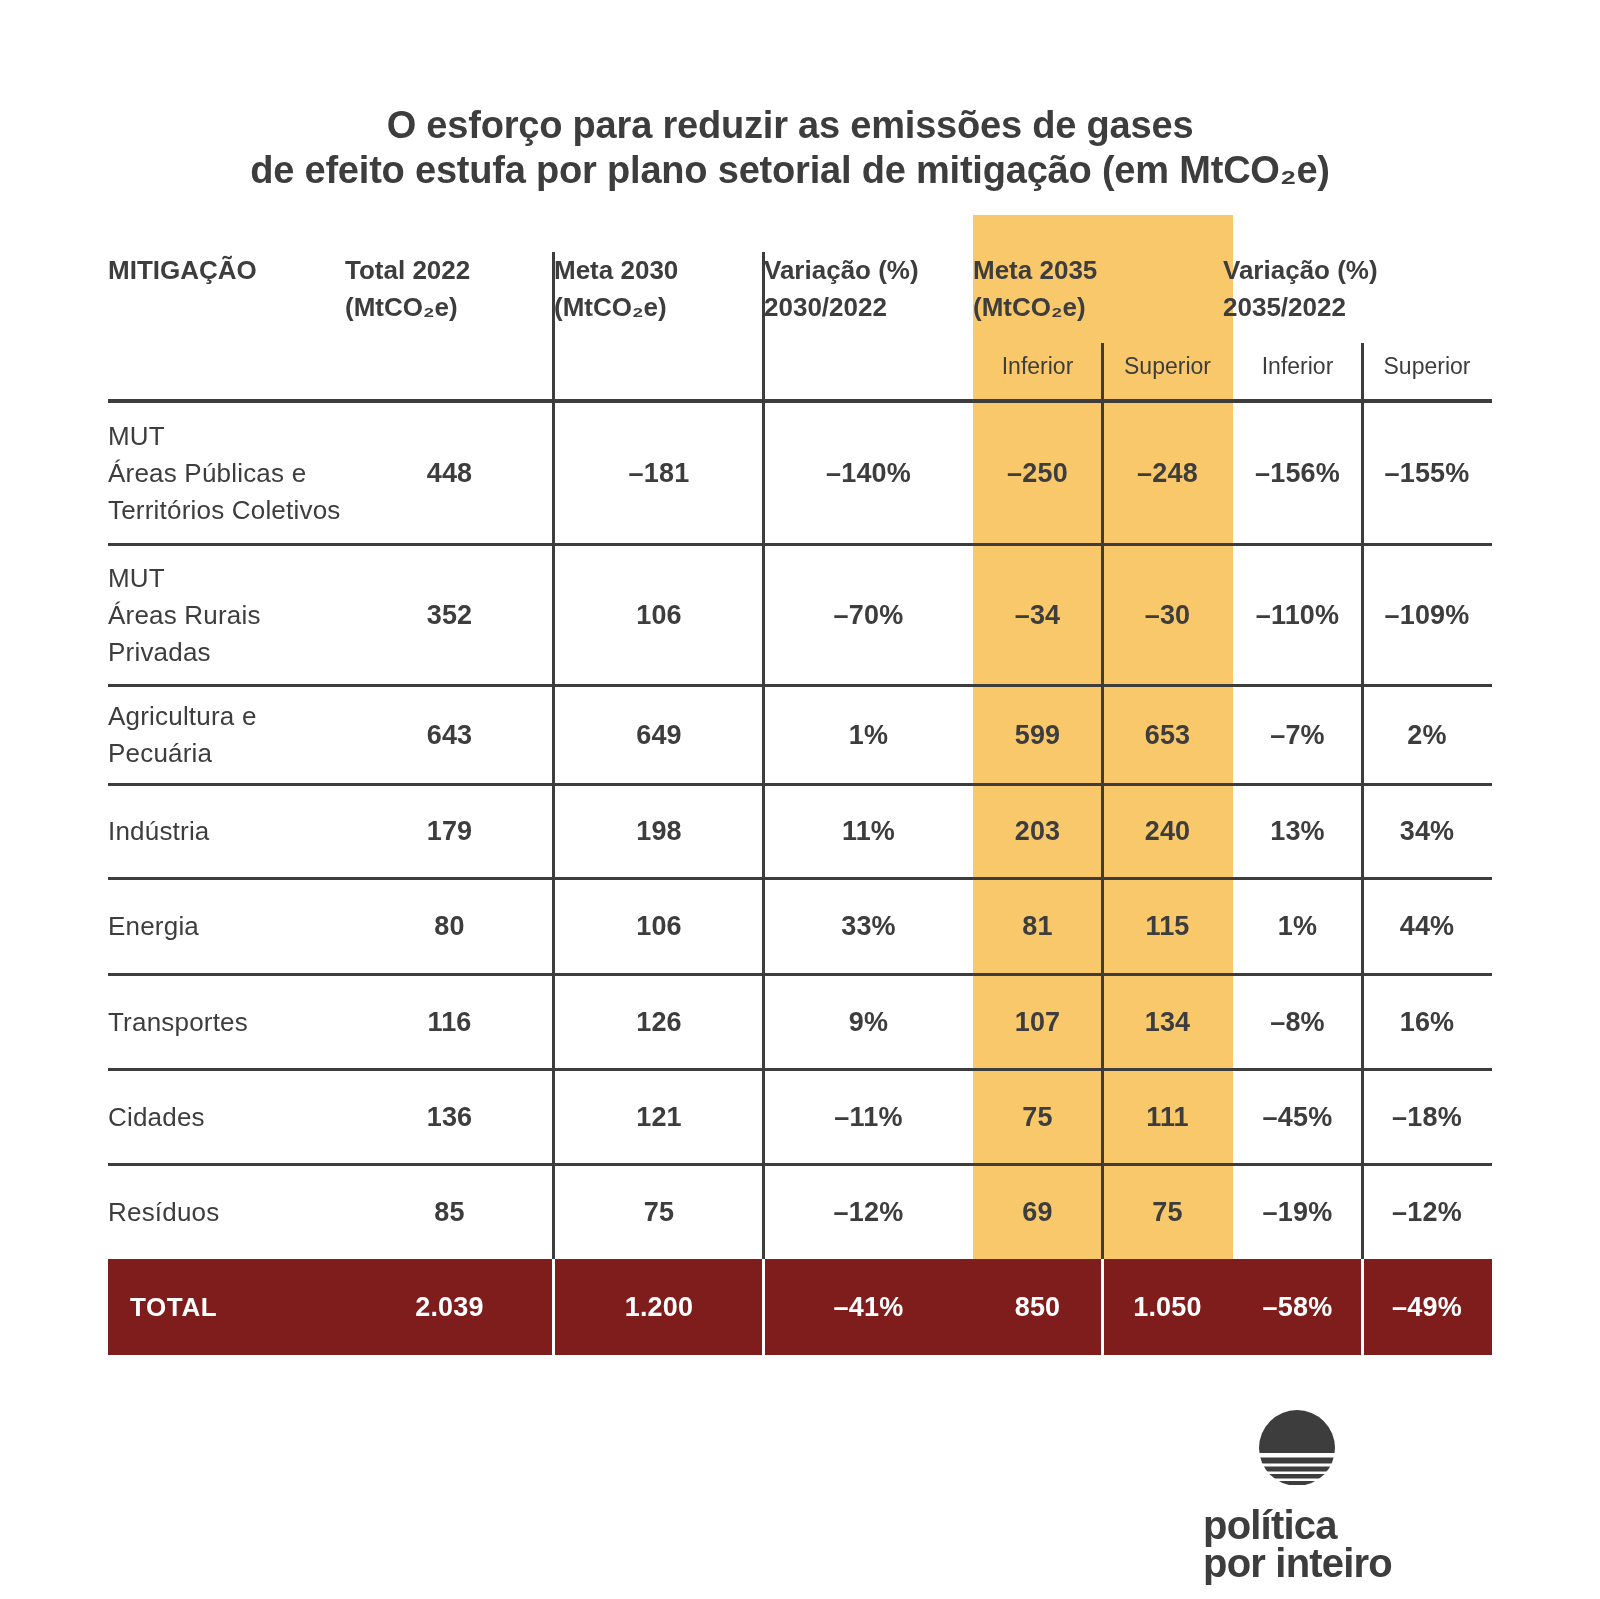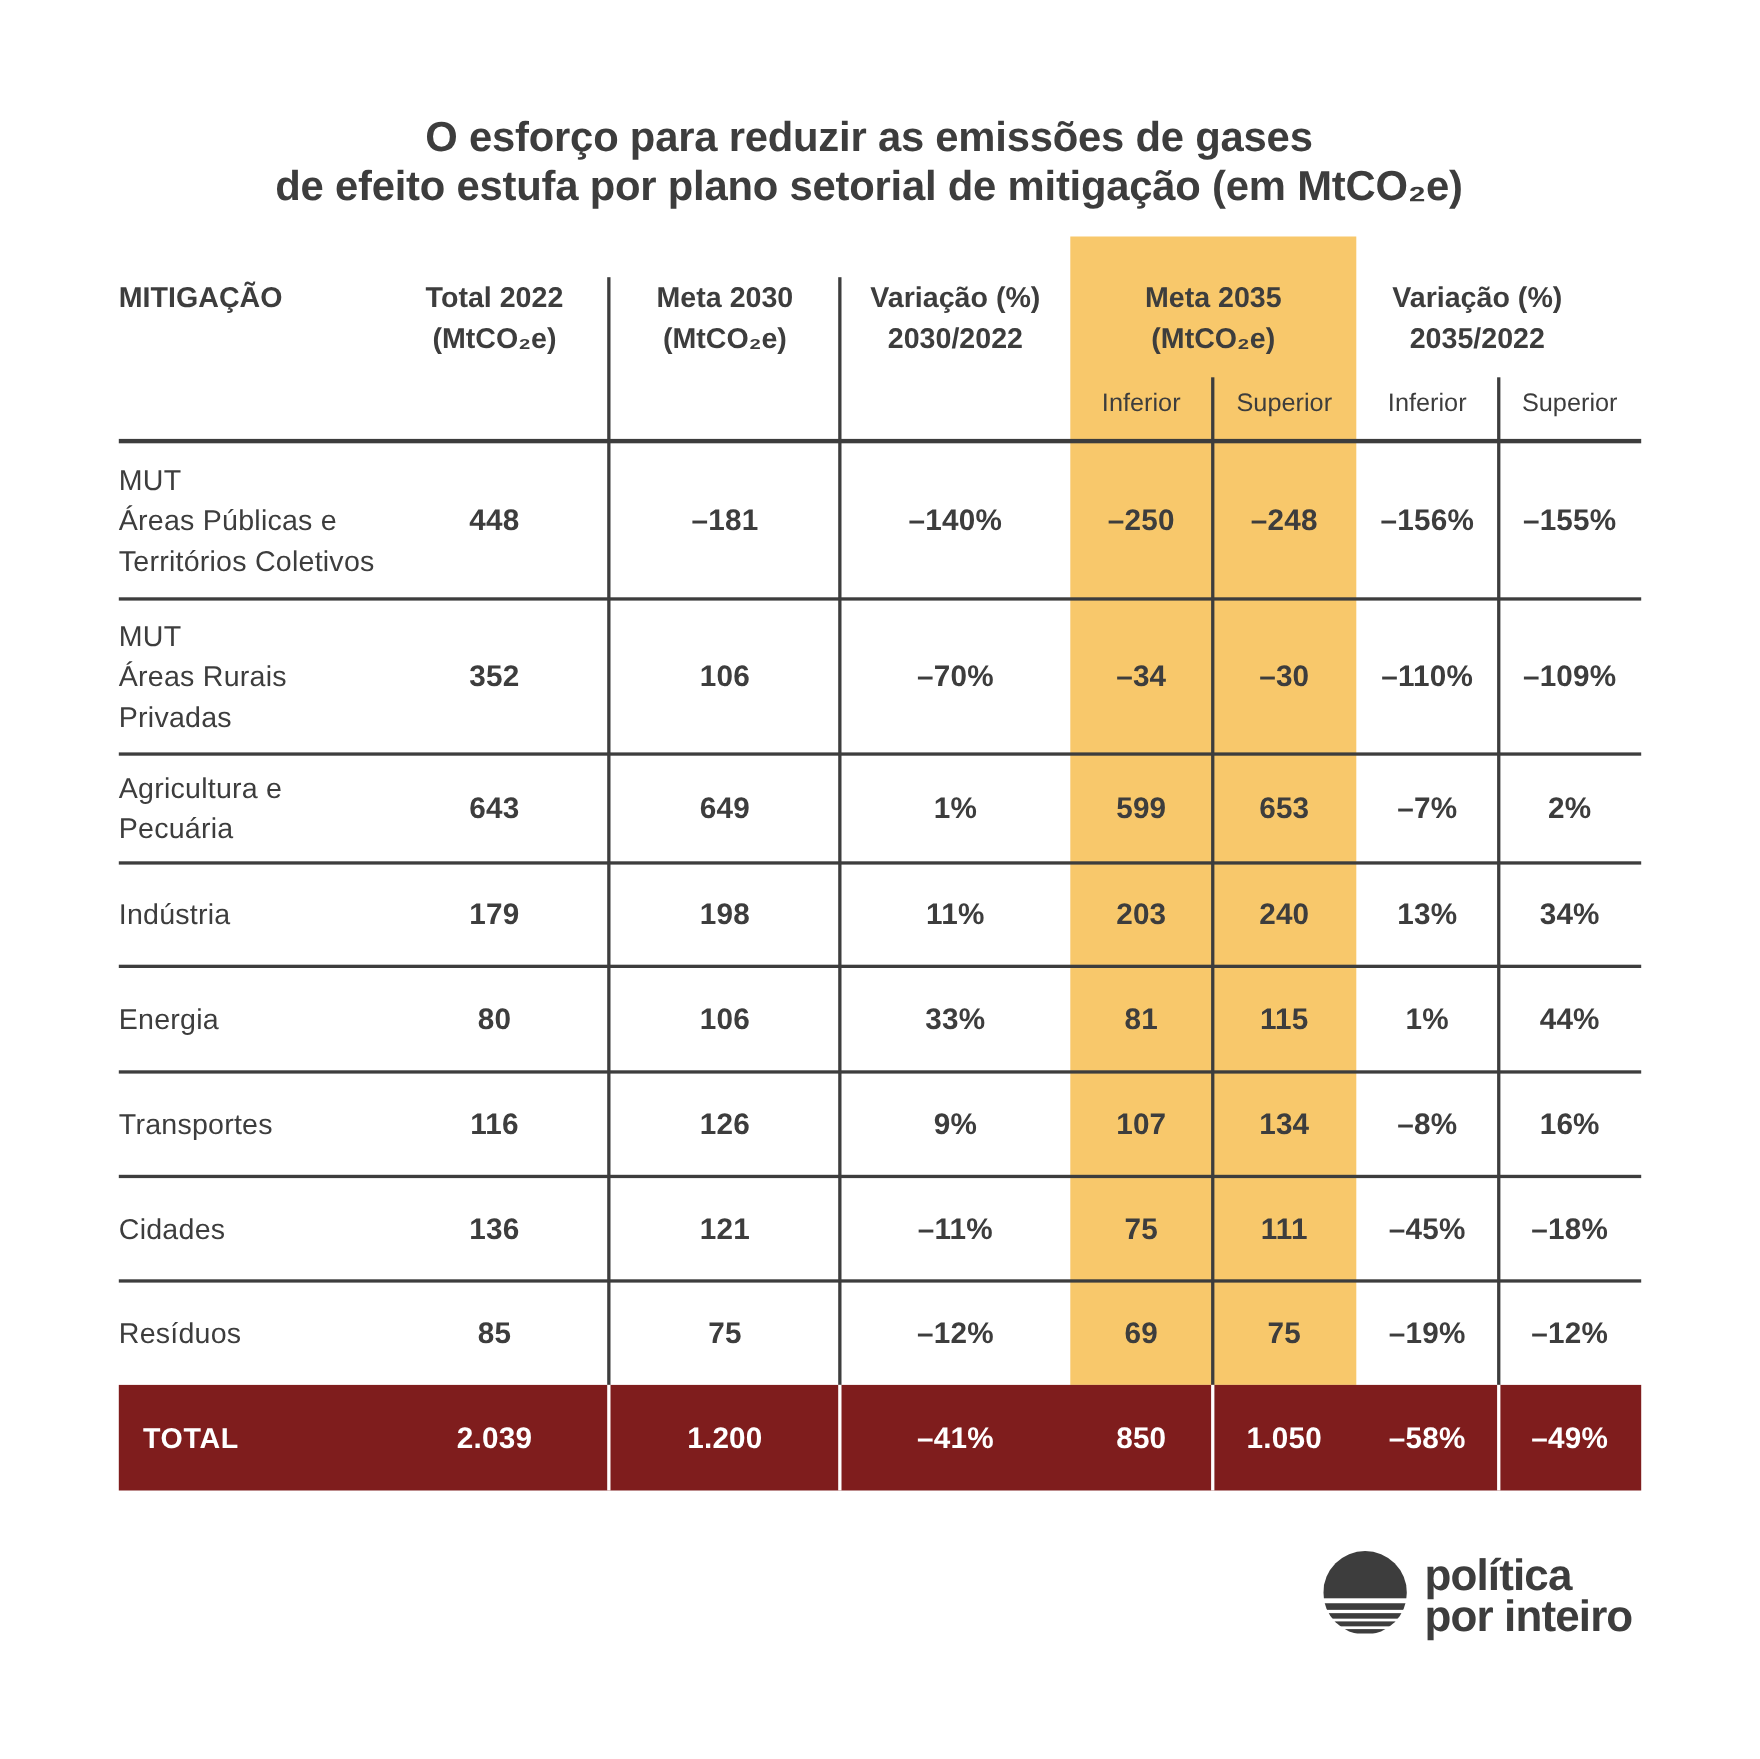--- a/index.html
+++ b/index.html
@@ -13,39 +13,39 @@
 
   
   .table-wrap { position:absolute; left:108px; top:215px; width:1384px; height:1142px; }
 
   .yellow-band { position:absolute; left:865px; top:0; width:260px; height:1044px; background:#f8c86b; }
 
   .hline { position:absolute; left:0; width:1384px; background:#3d3d3d; }
   .vline { position:absolute; width:3px; background:#3d3d3d; }
 
   
-  .hcell { position:absolute; top:37px; text-align:center; font-size:26px; font-weight:bold; line-height:37px; }
+  .hcell { position:absolute; top:37px; font-size:26px; font-weight:bold; line-height:37px; }
   .hcell.left { text-align:left; }
   .subcell { position:absolute; top:122px; height:58px; display:flex; align-items:center; justify-content:center;
              font-size:23px; font-weight:normal; color:#3d3d3d; }
 
   
   .row { position:absolute; left:0; width:1384px; display:flex; }
   .c { display:flex; align-items:center; justify-content:center; font-size:27px; font-weight:bold; letter-spacing:0.2px; }
   .c1 { width:237px; justify-content:flex-start; font-weight:normal; font-size:26px; line-height:37px; }
   .c2 { width:209px; } .c3 { width:210px; } .c4 { width:209px; }
   .c5 { width:129px; } .c6 { width:131px; } .c7 { width:129px; } .c8 { width:130px; }
 
   
   .total-row { position:absolute; left:0; top:1044px; width:1384px; height:96px; background:#7f1d1d; display:flex; color:#ffffff; }
   .total-row .c1 { font-weight:bold; font-size:26px; padding-left:22px; letter-spacing:0.6px; }
   .total-vline { position:absolute; top:0; width:3px; height:96px; background:#ffffff; }
 
   
-  .logo { position:absolute; left:1203px; top:1410px; display:flex; align-items:center; gap:16px; }
+  .logo { position:absolute; left:1203px; top:1410px; display:flex; align-items:center; gap:16px;flex-direction:column; }
   .logo-text { font-size:40px; line-height:38px; font-weight:bold; letter-spacing:-0.8px; color:#3d3d3d; }
 </style>
 </head>
 <body>
 
 <div class="canvas">
 
   <div class="title">
     <div>O esforço para reduzir as emissões de gases</div>
     <div>de efeito estufa por plano setorial de mitigação (em MtCO₂e)</div>

